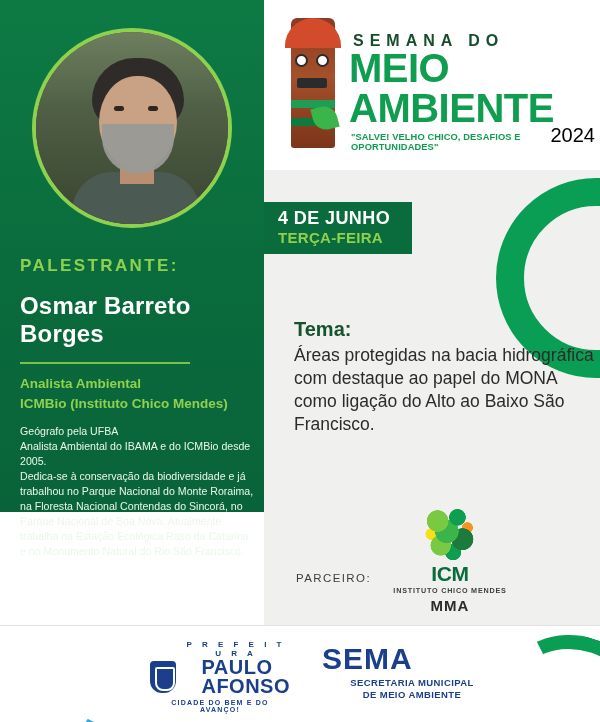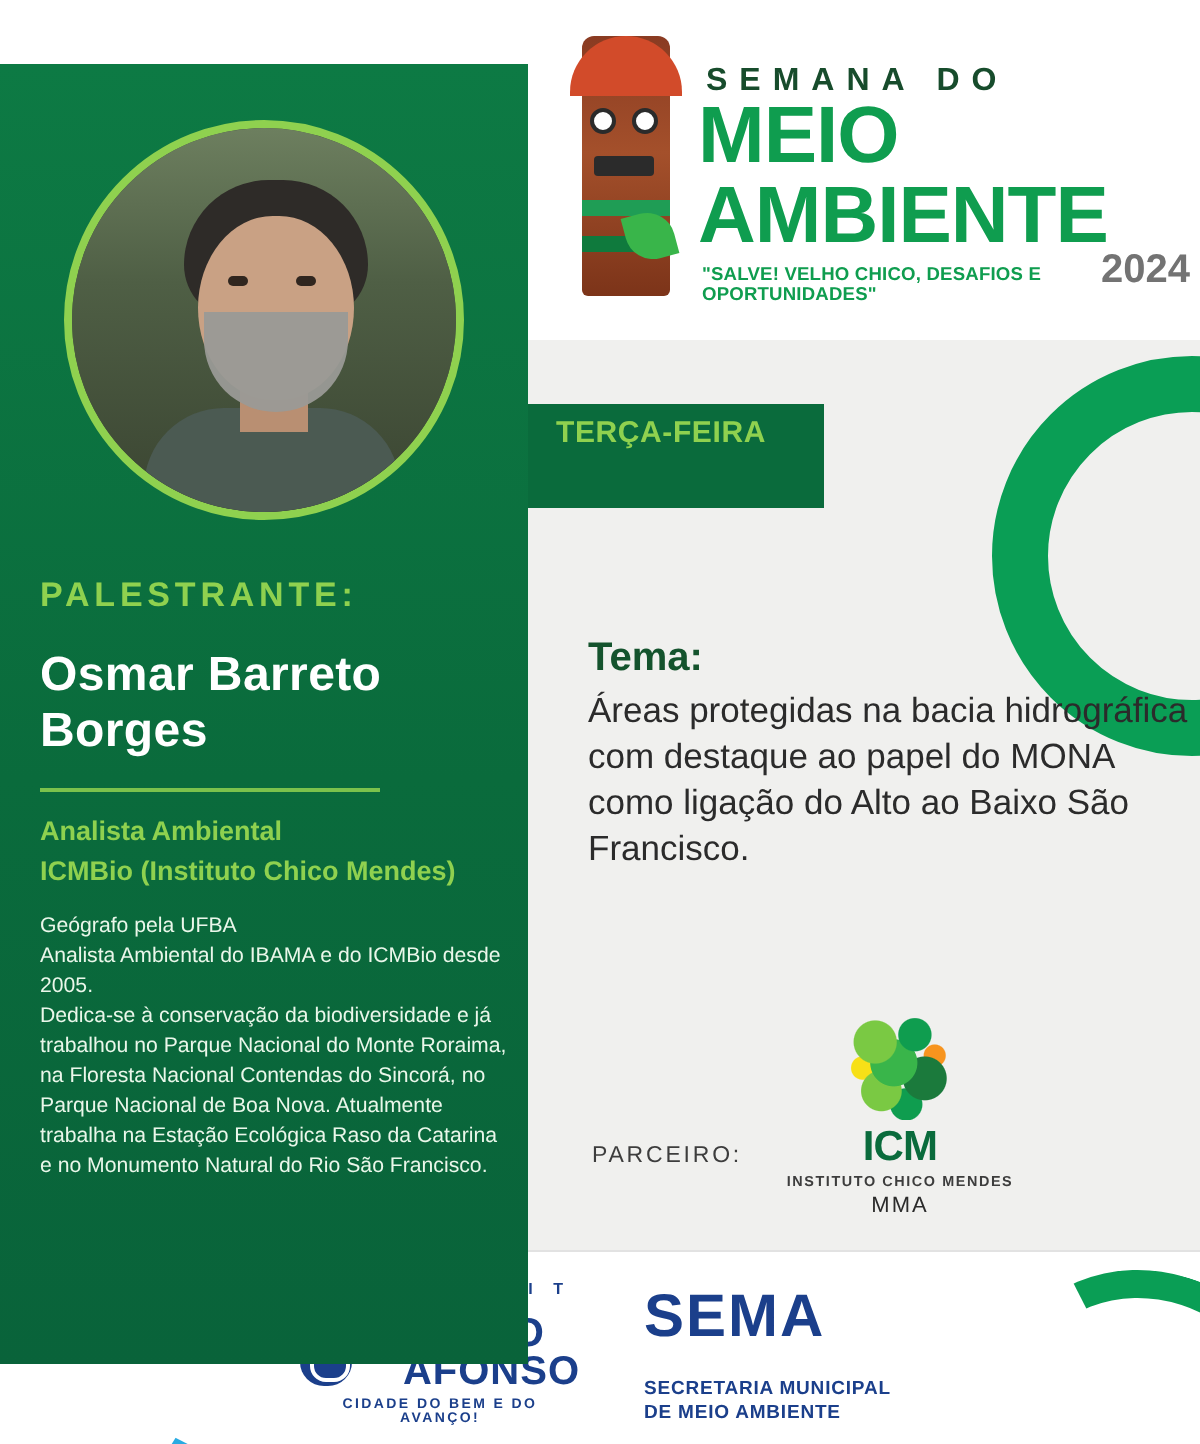--- a/index.html
+++ b/index.html
@@ -13,25 +13,24 @@
     position: relative;
     width: 600px; height: 722px;
     background: #ffffff;
     overflow: hidden;
   }
 
   
   .left-panel {
     position: absolute;
     left: 0; top: 0;
-    width: 264px; height: 650px;
+    width: 264px; height: 512px;
     background: #0a6b3c;
     background: linear-gradient(180deg, #0d7a44 0%, #0a6b3c 55%, #09633a 100%);
     z-index: 2;
-    margin-top: 32px;
   }
   .photo-wrap {
     position: absolute;
     left: 32px; top: 28px;
     width: 200px; height: 200px;
     border-radius: 50%;
     border: 4px solid #8fd14f;
     overflow: hidden;
     background: #3a4a3a;
   }
@@ -199,23 +198,23 @@
     position: absolute;
     left: 80px; top: 132px;
     color: #0f9d4f;
     font-size: 9.3px;
     font-weight: bold;
     letter-spacing: .1px;
   }
   .year {
     position: absolute;
     right: 12px; top: 124px;
-    color: #737373;
+    color: #000000;
     font-size: 20px;
-    font-weight: bold;
+    font-weight: normal;
   }
 
   
   .right-area {
     position: absolute;
     left: 264px; top: 170px;
     width: 336px; height: 455px;
     background: #f0f0ee;
     overflow: hidden;
   }
@@ -282,21 +281,21 @@
       radial-gradient(circle at 20% 50%, #f7e017 0 10%, rgba(0,0,0,0) 11%),
       radial-gradient(circle at 78% 38%, #f7941e 0 9%, rgba(0,0,0,0) 10%);
   }
   .icmbio-word {
     color: #0a6b3c; font-size: 21px; font-weight: bold; letter-spacing: -.4px;
   }
   .icmbio-sub {
     color: #3d3d3d; font-size: 7.2px; font-weight: bold; letter-spacing: .8px;
   }
   .icmbio-mma {
-    color: #2b2b2b; font-size: 11px; font-weight: normal; letter-spacing: 1px; margin-top: 2px;
+    color: #2b2b2b; font-size: 15px; font-weight: bold; letter-spacing: 1px; margin-top: 2px;
   }
 
   
   .bottom {
     position: absolute;
     left: 0; top: 625px;
     width: 600px; height: 97px;
     background: #ffffff;
     border-top: 1px solid #e2e2e2;
   }
@@ -343,21 +342,21 @@
     color: #1b3f8b; font-size: 7px; font-weight: bold; letter-spacing: 1.2px; margin-top: 3px;
   }
   .sema-logo {
     position: absolute; left: 322px; top: 18px;
     width: 180px;
   }
   .sema-word {
     color: #1b3f8b; font-size: 30px; font-weight: bold; letter-spacing: 1px; line-height: 1;
   }
   .sema-sub {
-    color: #1b3f8b; font-size: 9.5px; font-weight: bold; letter-spacing: .4px; line-height: 1.25; margin-top: 15px;
+    color: #1b3f8b; font-size: 9.5px; font-weight: bold; letter-spacing: .4px; line-height: 1.25; margin-top: 3px; text-align: center;
   }
 </style>
 </head>
 <body>
 
 <div class="poster">
 
   <div class="left-panel">
     <div class="photo-wrap">
       <div class="photo">
@@ -398,20 +397,21 @@
     <div class="meio">MEIO</div>
     <div class="ambiente">AMBIENTE</div>
     <div class="slogan">"SALVE! VELHO CHICO, DESAFIOS E OPORTUNIDADES"</div>
     <div class="year">2024</div>
   </div>
 
   <div class="right-area">
     <div class="ring"></div>
 
     <div class="date-badge">
+      <div class="d1">4 DE JUNHO</div>
       <div class="d2">TERÇA-FEIRA</div>
     </div>
 
     <div class="tema-label">Tema:</div>
     <div class="tema-text">Áreas protegidas na bacia hidrográfica com destaque ao papel do MONA como ligação do Alto ao Baixo São Francisco.</div>
 
     <div class="parceiro-label">PARCEIRO:</div>
     <div class="icmbio-logo">
       <div class="icmbio-map"></div>
       <div class="icmbio-word"><span>ICM</span></div>

